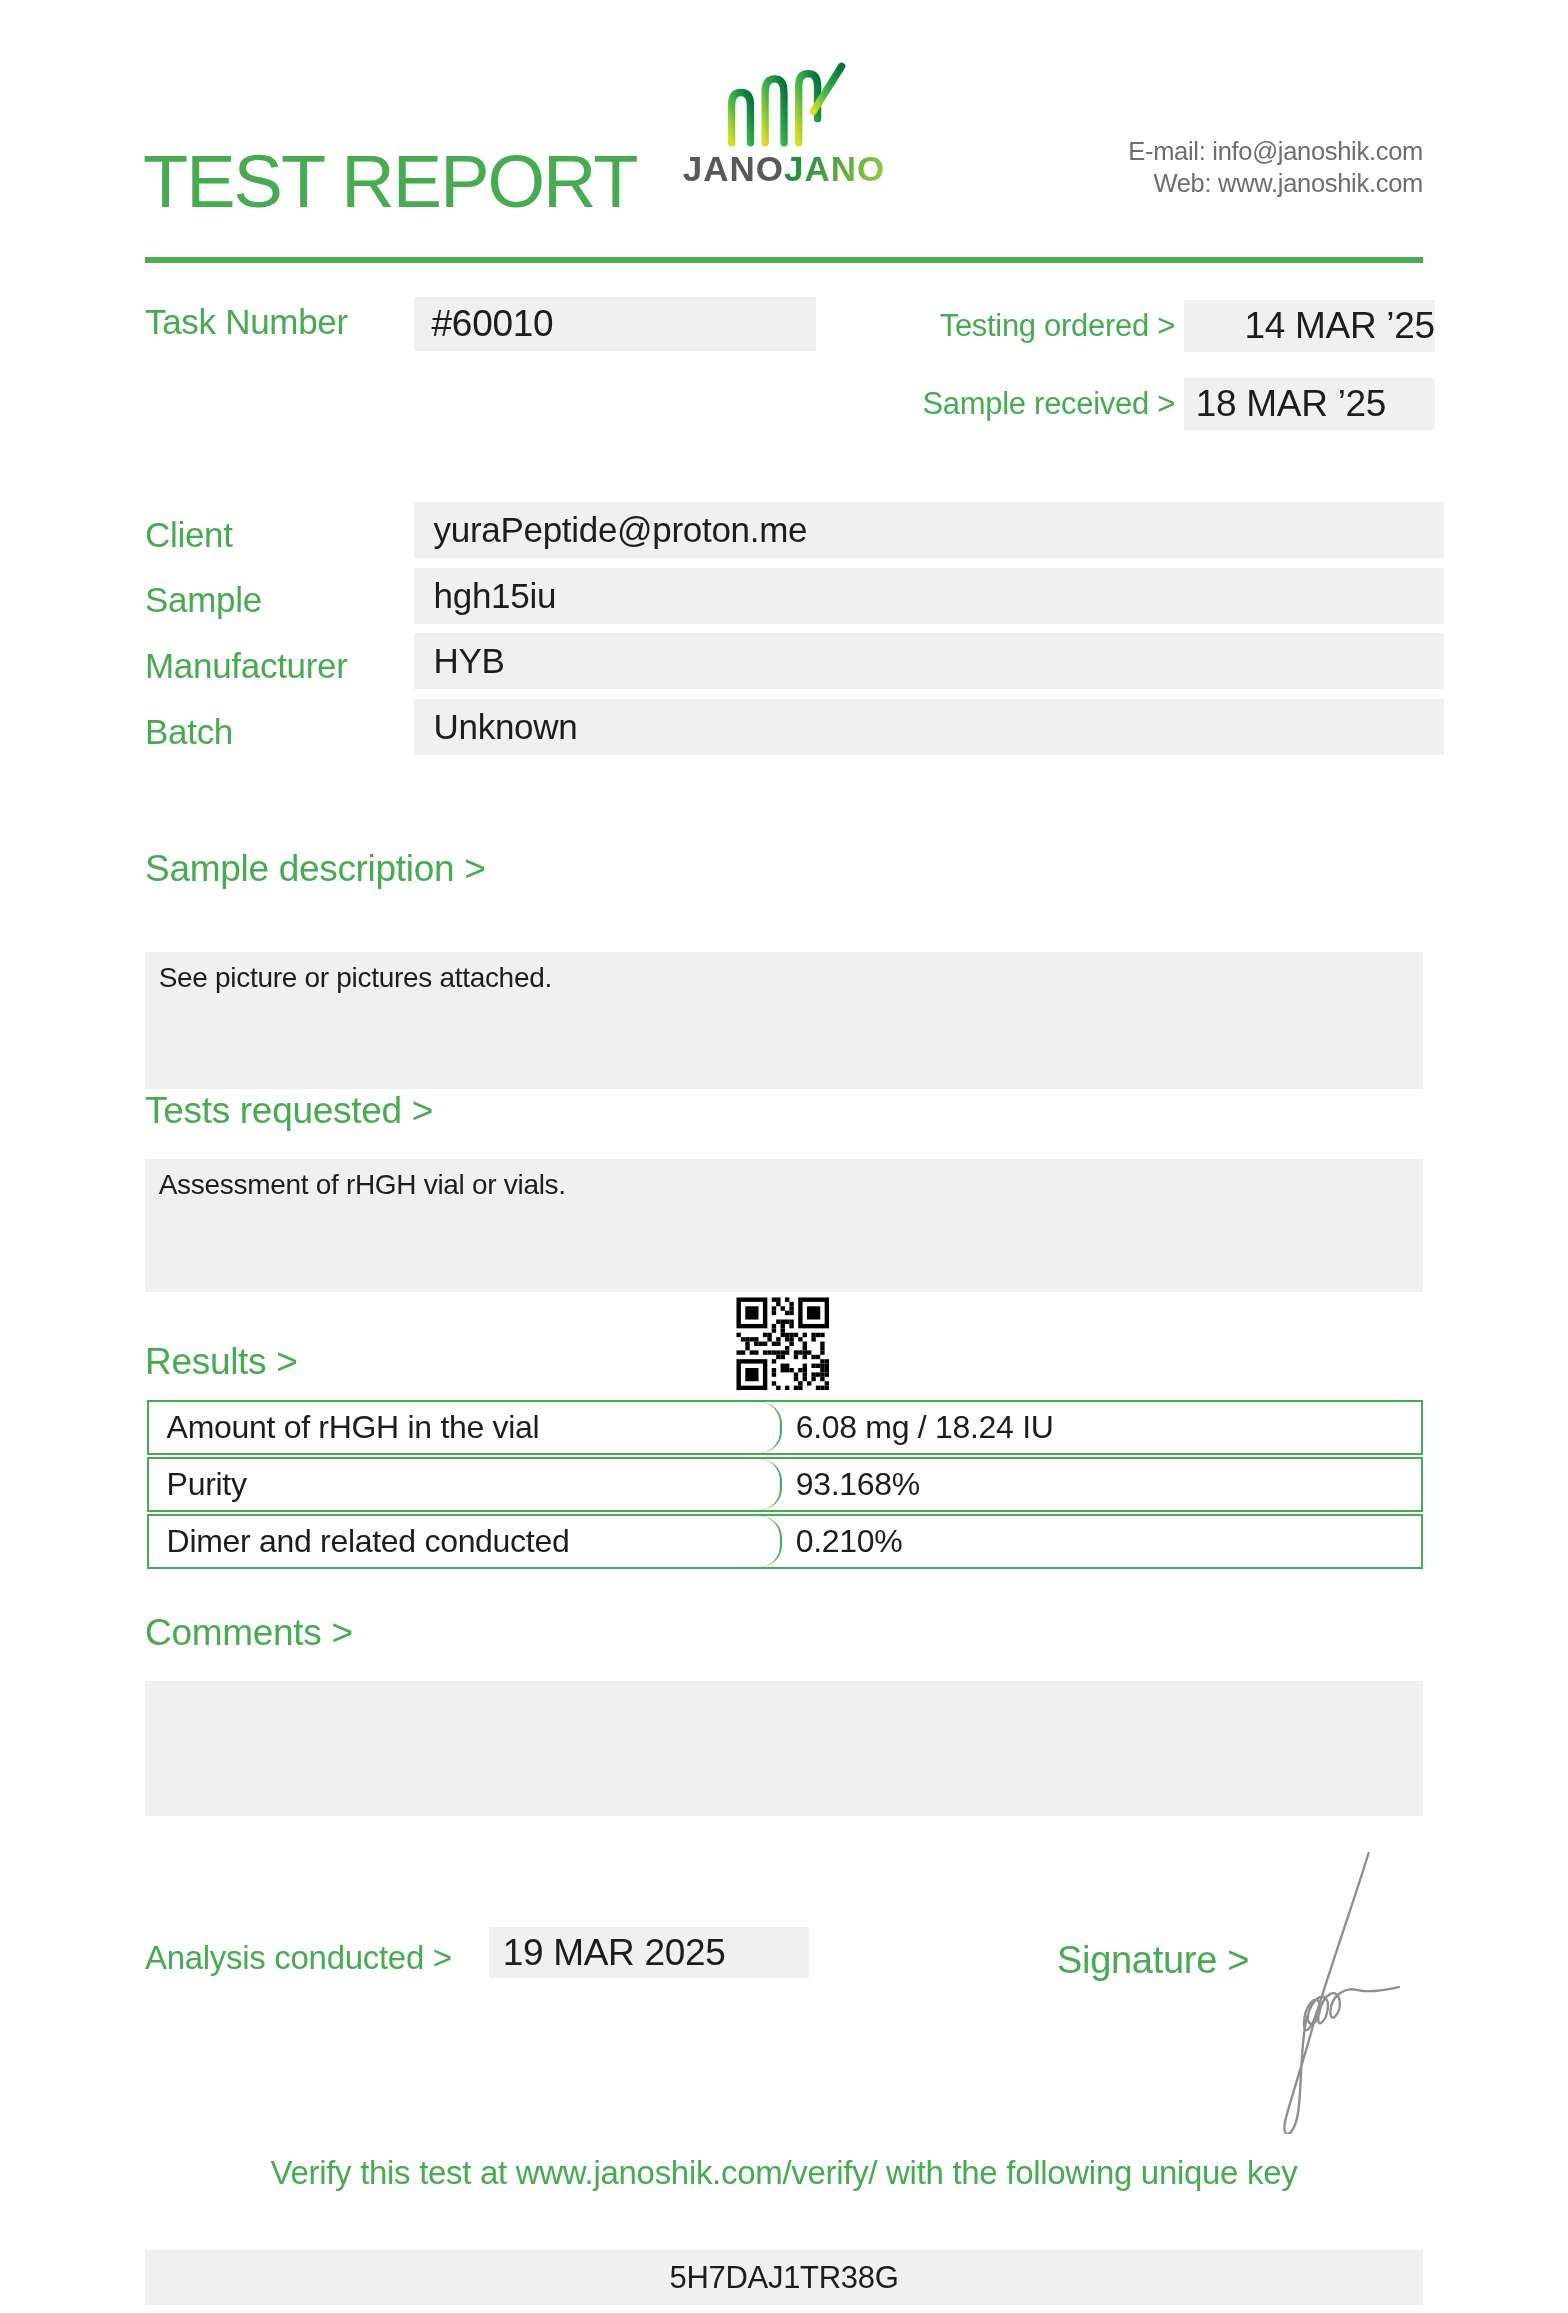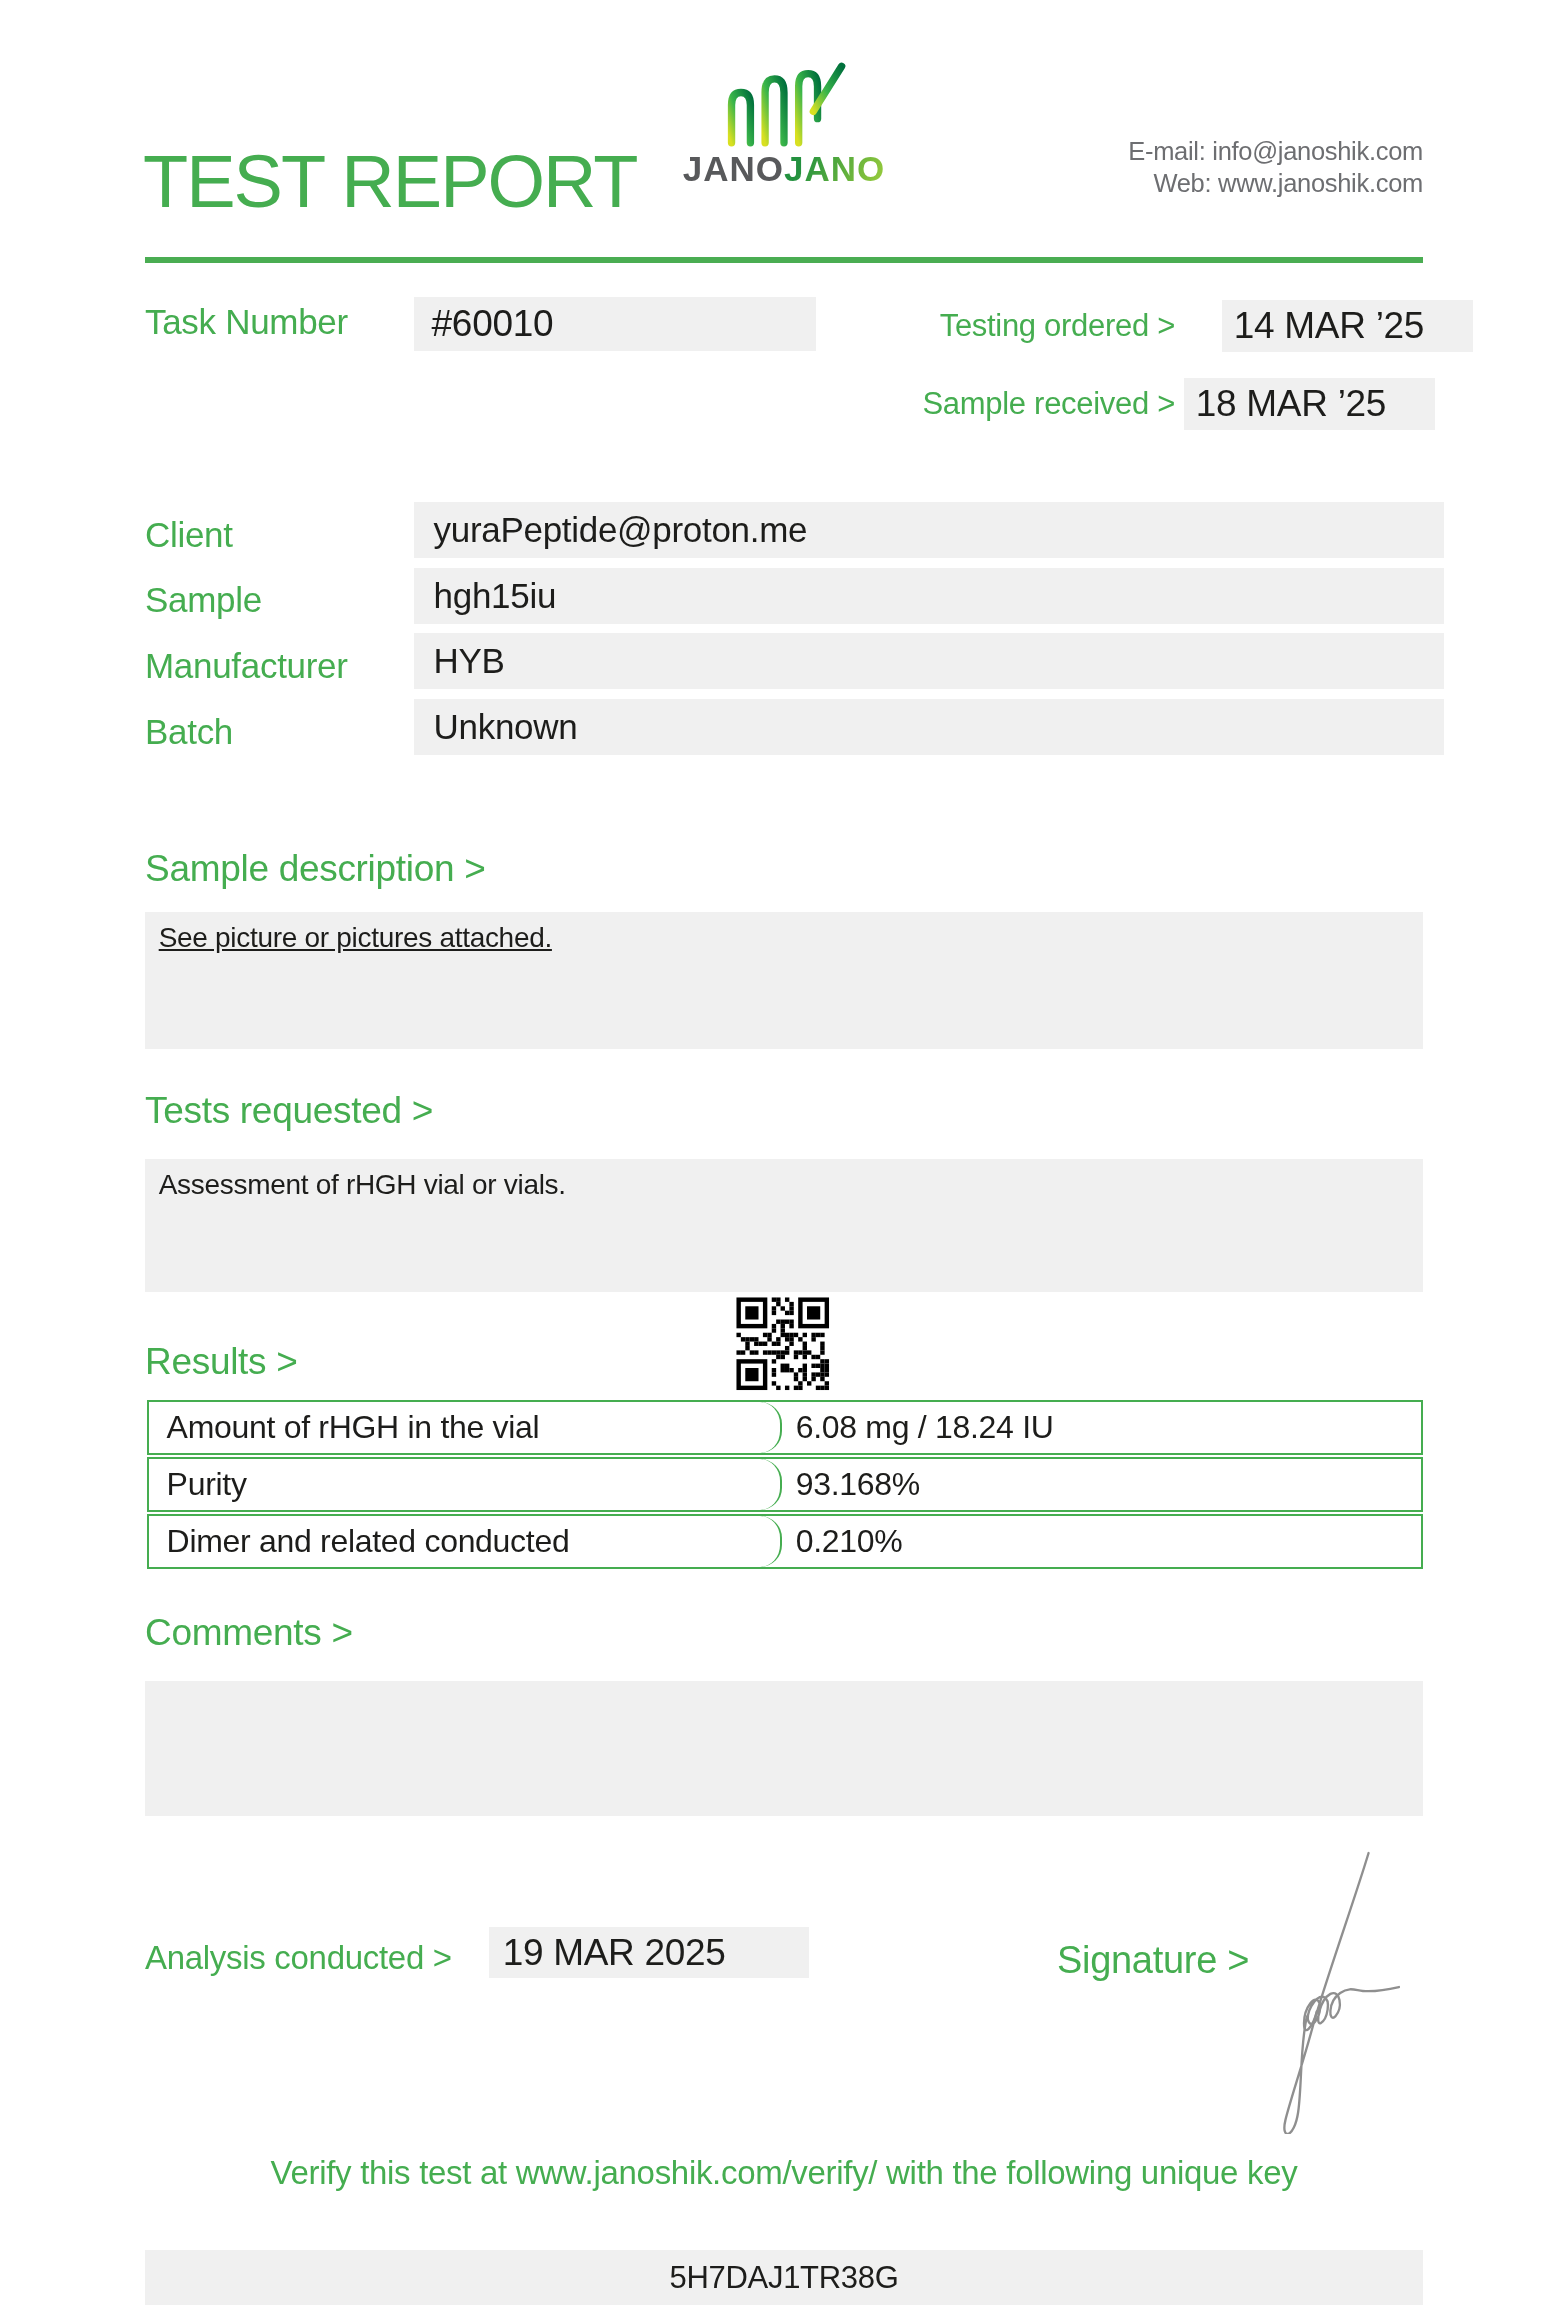--- a/index.html
+++ b/index.html
@@ -16,21 +16,21 @@
   .logo-text{font-size:35px;font-weight:bold;letter-spacing:1px;margin-top:2px;}
   .logo-gray{color:#58595b;}
   .logo-green{background:linear-gradient(115deg,#23913f 20%,#8fc73c 90%);-webkit-background-clip:text;background-clip:text;color:transparent;}
   .contact{right:145px;top:135px;text-align:right;font-size:25.5px;line-height:32px;color:#6d6e71;}
   .rule{left:145px;top:257px;width:1278px;height:5.9px;background:#4aad52;}
   
   .task-label{left:145px;top:302px;font-size:35px;color:#45ad50;}
   .task-box{left:414px;top:297px;width:384px;height:54px;line-height:54px;padding-left:17.6px;font-size:37px;}
   .date-label-1{left:863px;top:308px;width:312px;text-align:right;font-size:31px;color:#45ad50;}
   .date-label-2{left:863px;top:386px;width:312px;text-align:right;font-size:31px;color:#45ad50;}
-  .date-box-1{left:1222px;top:300px;width:239px;height:52px;line-height:52px;padding-left:11.8px;font-size:37px;}
+  .date-box-1{left:1184px;top:300px;width:239px;height:52px;line-height:52px;padding-left:11.8px;font-size:37px;text-align:right;}
   .date-box-2{left:1184px;top:378px;width:239px;height:52px;line-height:52px;padding-left:11.8px;font-size:37px;}
   
   .info-label{left:145px;font-size:35px;color:#45ad50;}
   .info-box{left:414px;width:1010px;height:56px;line-height:56px;padding-left:19.6px;font-size:35px;}
   
   .sec-heading{left:145px;font-size:37px;color:#45ad50;}
   .sec-box{left:145px;width:1278px;padding:9.8px 0 0 13.7px;font-size:28px;box-sizing:border-box;}
   
   .qr{left:735px;top:1296px;}
   .results-table{left:147px;top:1400px;width:1276px;}
@@ -94,21 +94,21 @@
   <div class="abs info-label" style="top:580px">Sample</div>
   <div class="abs graybox info-box" style="top:568px">hgh15iu</div>
 
   <div class="abs info-label" style="top:646px">Manufacturer</div>
   <div class="abs graybox info-box" style="top:633px">HYB</div>
 
   <div class="abs info-label" style="top:712px">Batch</div>
   <div class="abs graybox info-box" style="top:699px">Unknown</div>
 
   <div class="abs sec-heading" style="top:848px">Sample description &gt;</div>
-  <div class="abs graybox sec-box" style="top:912px;height:137px;text-decoration:underline;">
+  <div class="abs graybox sec-box" style="top:952px;height:137px;">
     <span>See picture or pictures attached.</span>
   </div>
 
   <div class="abs sec-heading" style="top:1090px">Tests requested &gt;</div>
   <div class="abs graybox sec-box" style="top:1159px;height:133px;">
     <span>Assessment of rHGH vial or vials.</span>
   </div>
 
   <div class="abs qr">
     <svg id="qr-svg" width="96" height="96" viewBox="0 0 98 98">

